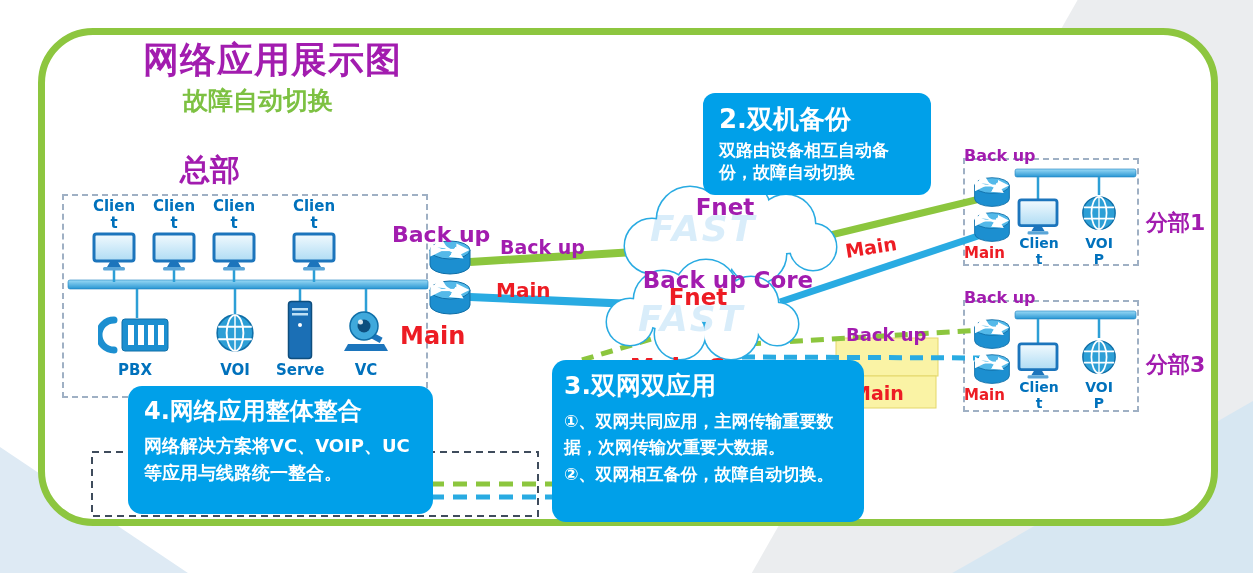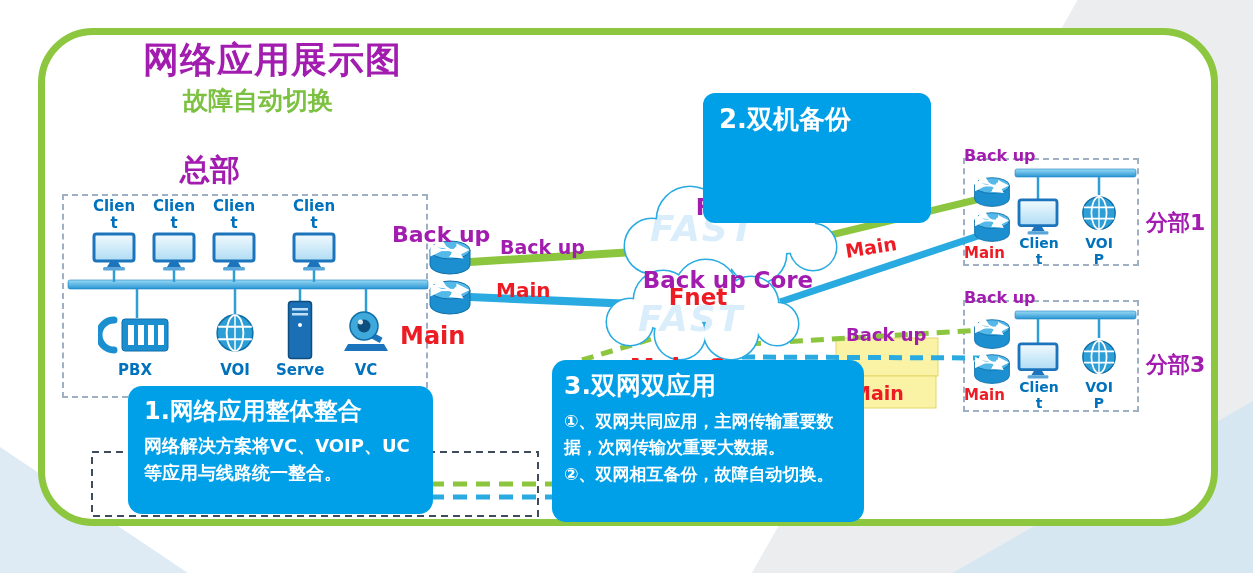--- a/index.html
+++ b/index.html
@@ -265,26 +265,27 @@
   <svg class="abs" style="left:1080px;top:338px;" width="38" height="38" viewBox="0 0 40 40">
       <use href="#g-globe"></use>
     </svg>
   <div class="abs lbl-blue" style="left:1016px;top:380px;width:46px;font-size:14px;">Clien
 t</div>
   <div class="abs lbl-blue" style="left:1078px;top:380px;width:42px;font-size:14px;">VOI
 P</div>
   <div class="abs lbl-black" style="left:1146px;top:350px;font-size:22px;">分部3</div>
 
   <div class="callout" style="left:128px;top:386px;width:305px;height:128px;">
-    <div class="t" style="font-size:24px;">1.网络应用整体整合</div>
+    <div class="t" style="font-size:24px;">4.网络应用整体整合</div>
     <div class="b" style="font-size:18px;">网络解决方案将VC、VOIP、UC等应用与线路统一整合。</div>
   </div>
 
-  <div class="callout" style="left:703px;top:93px;width:228px;height:130px;border-radius:12px;">
+  <div class="callout" style="left:703px;top:93px;width:228px;height:102px;border-radius:12px;">
     <div class="t" style="font-size:26px;">2.双机备份</div>
+    <div class="b" style="font-size:17px;width:170px;margin-top:3px;line-height:1.35;">双路由设备相互自动备份，故障自动切换</div>
   </div>
 
   <div class="callout" style="left:552px;top:360px;width:312px;height:162px;padding-left:12px;">
     <div class="t" style="font-size:25px;">3.双网双应用</div>
     <div class="b" style="font-size:17px;margin-top:8px;">①、双网共同应用，主网传输重要数据，次网传输次重要大数据。</div>
     <div class="b" style="font-size:17px;margin-top:2px;">②、双网相互备份，故障自动切换。</div>
   </div>
 
 </div>
 

